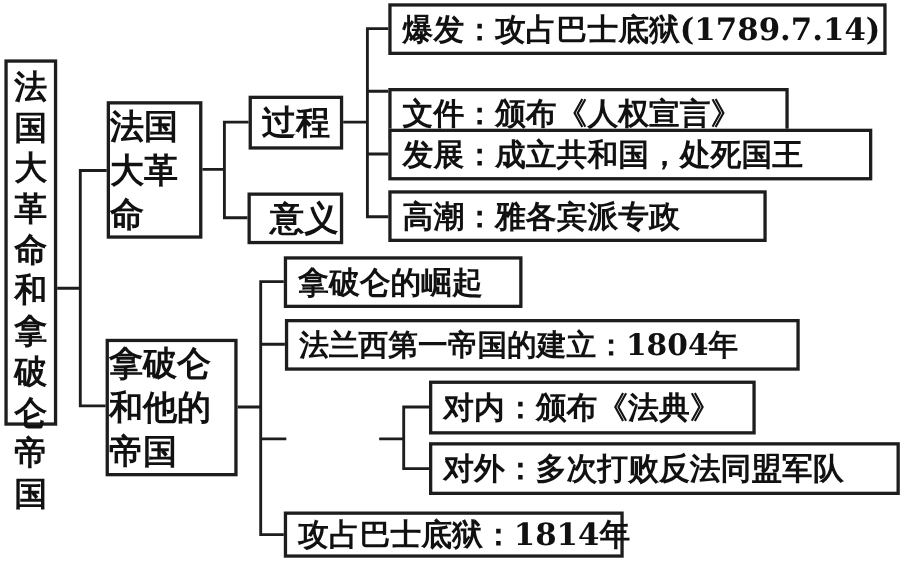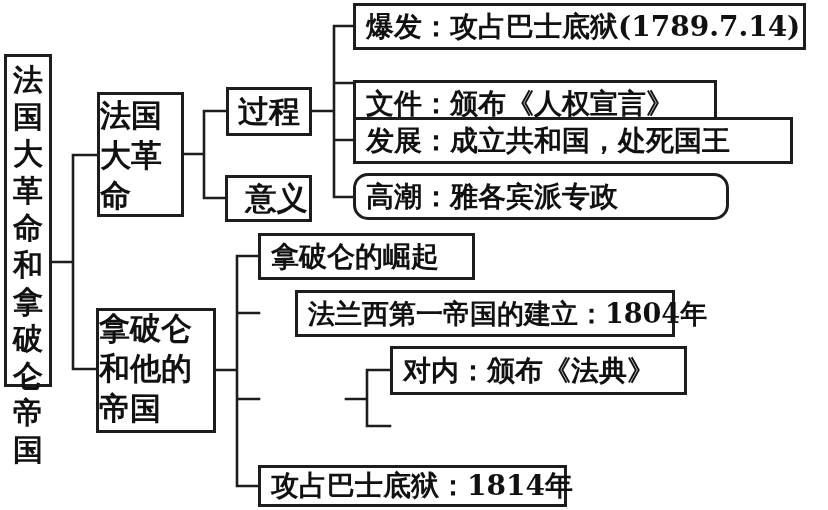--- a/index.html
+++ b/index.html
@@ -61,21 +61,20 @@
     left: 97px; top: 92px;
     width: 87px; height: 125px;
     font-size: 31px;
     line-height: 40px;
   }
   .box.branch-nap {
     left: 96px; top: 308px;
     width: 120px; height: 125px;
     font-size: 31px;
     line-height: 40px;
-    font-family: Liberation Mono, monospace;
   }
   .box.node-policies {
     left: 259px; top: 355px;
     width: 87px; height: 88px;
     font-size: 31px;
     line-height: 41px;
   }
   
   .box.small {
     justify-content: center;
@@ -85,23 +84,23 @@
   .box.node-significance { left: 225px; top: 175px; width: 87px; height: 47px; padding-left: 16px; }
   
   .box.leaf {
     font-size: 28px;
     padding-left: 10px;
     white-space: nowrap;
   }
   .box.leaf-outbreak  { left: 353px; top: 3px;   width: 453px; height: 47px; }
   .box.leaf-document  { left: 353px; top: 59px;  width: 364px; height: 48px; margin-top: 21px; }
   .box.leaf-develop   { left: 353px; top: 117px; width: 440px; height: 47px; }
-  .box.leaf-climax    { left: 353px; top: 173px; width: 376px; height: 47px; border-radius: 15px; }
+  .box.leaf-climax    { left: 353px; top: 173px; width: 344px; height: 47px; }
   .box.leaf-rise      { left: 258px; top: 233px; width: 217px; height: 47px; }
-  .box.leaf-founding  { left: 259px; top: 290px; width: 380px; height: 47px; font-size: 27px; margin-left: 36px; }
+  .box.leaf-founding  { left: 259px; top: 290px; width: 468px; height: 47px; font-size: 27px; }
   .box.leaf-internal  { left: 390px; top: 346px; width: 297px; height: 49px; }
   .box.leaf-external  { left: 390px; top: 402px; width: 428px; height: 48px; }
   .box.leaf-fall      { left: 258px; top: 465px; width: 309px; height: 42px; }
 </style>
 </head>
 <body>
 
 <div class="canvas">
 
   <svg class="wires" viewBox="0 0 828 510" xmlns="http://www.w3.org/2000/svg">
@@ -130,16 +129,17 @@
 
   <div class="box wrap branch-nap">拿破仑和他的帝国</div>
 
   <div class="box leaf leaf-rise">拿破仑的崛起</div>
 
   <div class="box leaf leaf-founding">法兰西第一帝国的建立：1804年</div>
 
 
   <div class="box leaf leaf-internal">对内：颁布《法典》</div>
 
+  <div class="box leaf leaf-external">对外：多次打败反法同盟军队</div>
 
   <div class="box leaf leaf-fall">攻占巴士底狱：1814年</div>
 
 </div>
 
 </body></html>

